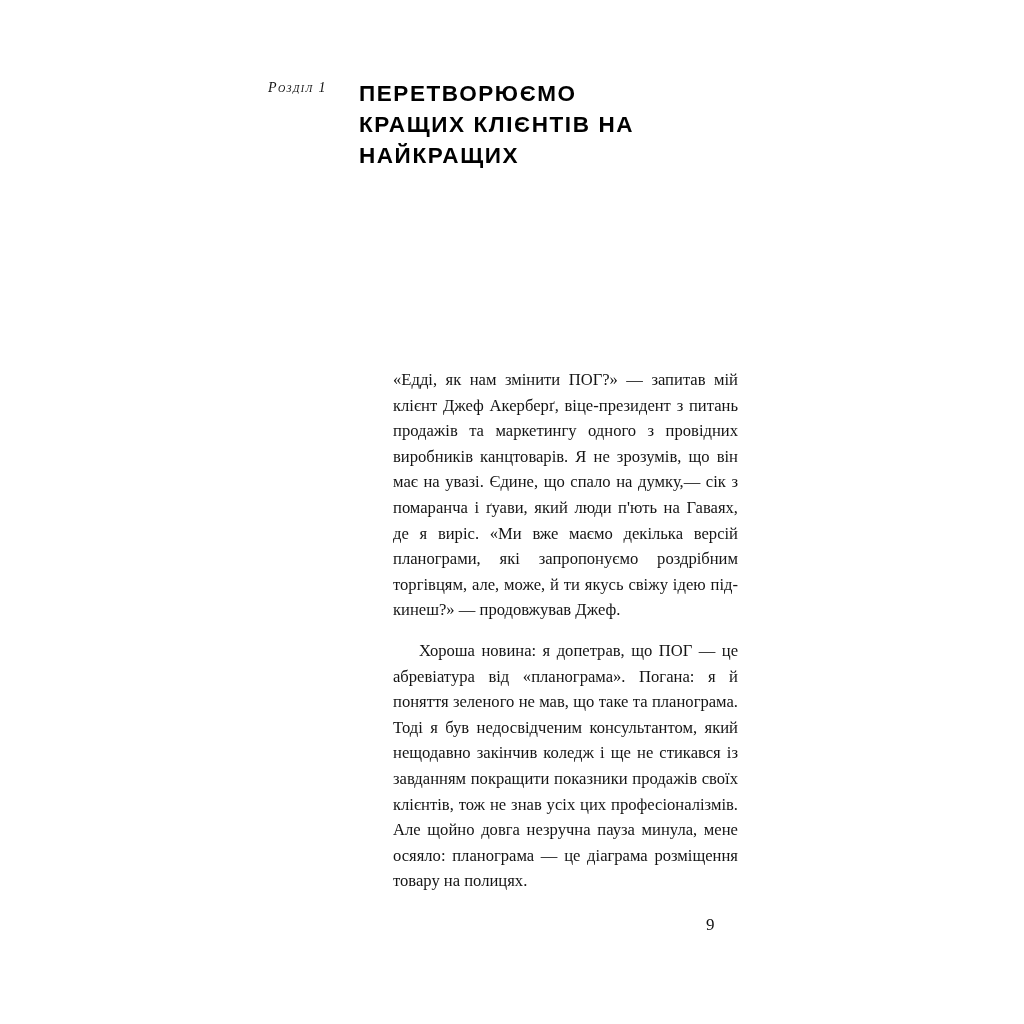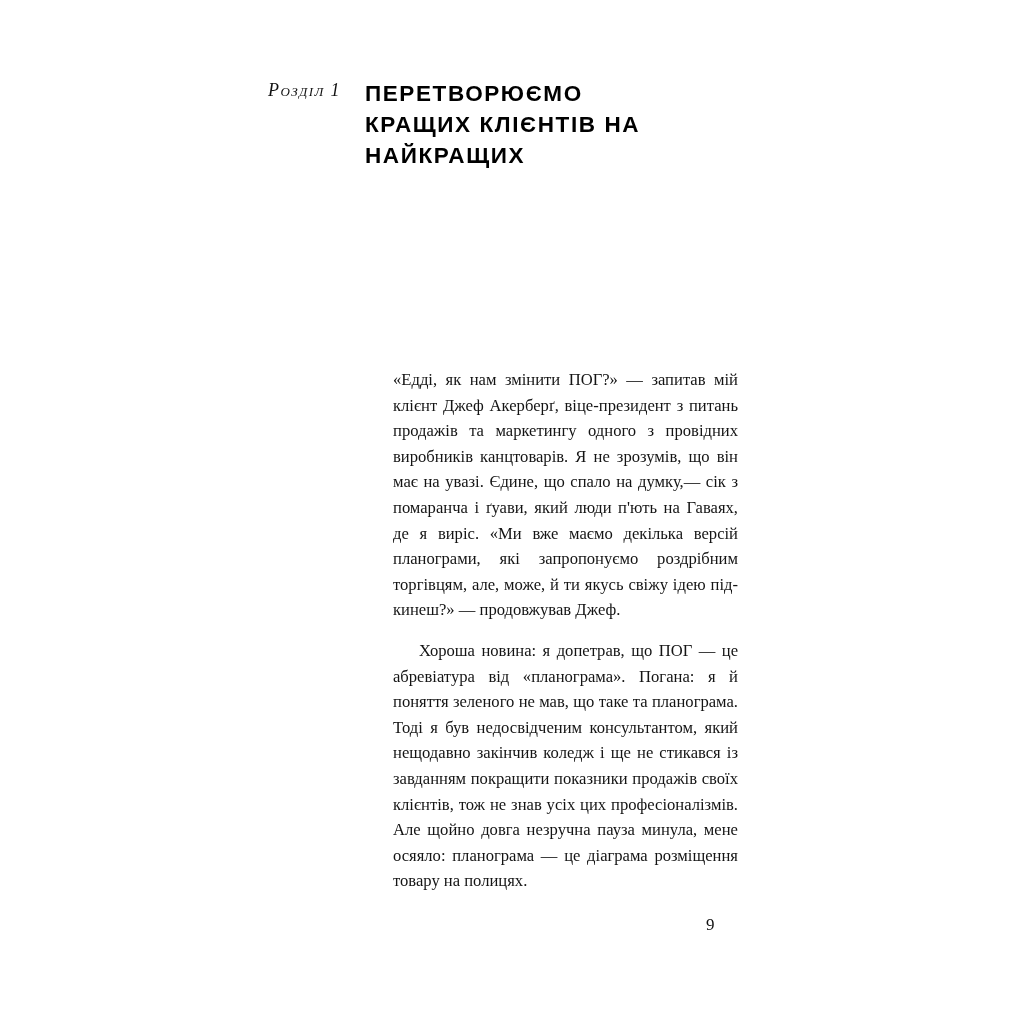--- a/index.html
+++ b/index.html
@@ -30,33 +30,33 @@
     position: absolute;
     left: 268px;
     top: 78px;
     width: 500px;
     display: flex;
     align-items: flex-start;
   }
   .chapter-label {
     font-family: "Liberation Serif", serif;
     font-style: italic;
-    font-size: 18px;
+    font-size: 14px;
     letter-spacing: 1.4px;
     color: #111111;
     white-space: nowrap;
     padding-top: 2px;
     font-variant: small-caps;
     text-transform: lowercase;
   }
   .chapter-label::first-letter {
     text-transform: uppercase;
   }
   .chapter-title {
-    margin-left: 24px;
+    margin-left: 32px;
     font-family: "Liberation Sans", sans-serif;
     font-weight: bold;
     font-size: 22.5px;
     line-height: 31px;
     letter-spacing: 1.6px;
     color: #000000;
     text-transform: uppercase;
     max-width: 330px;
   }
 

